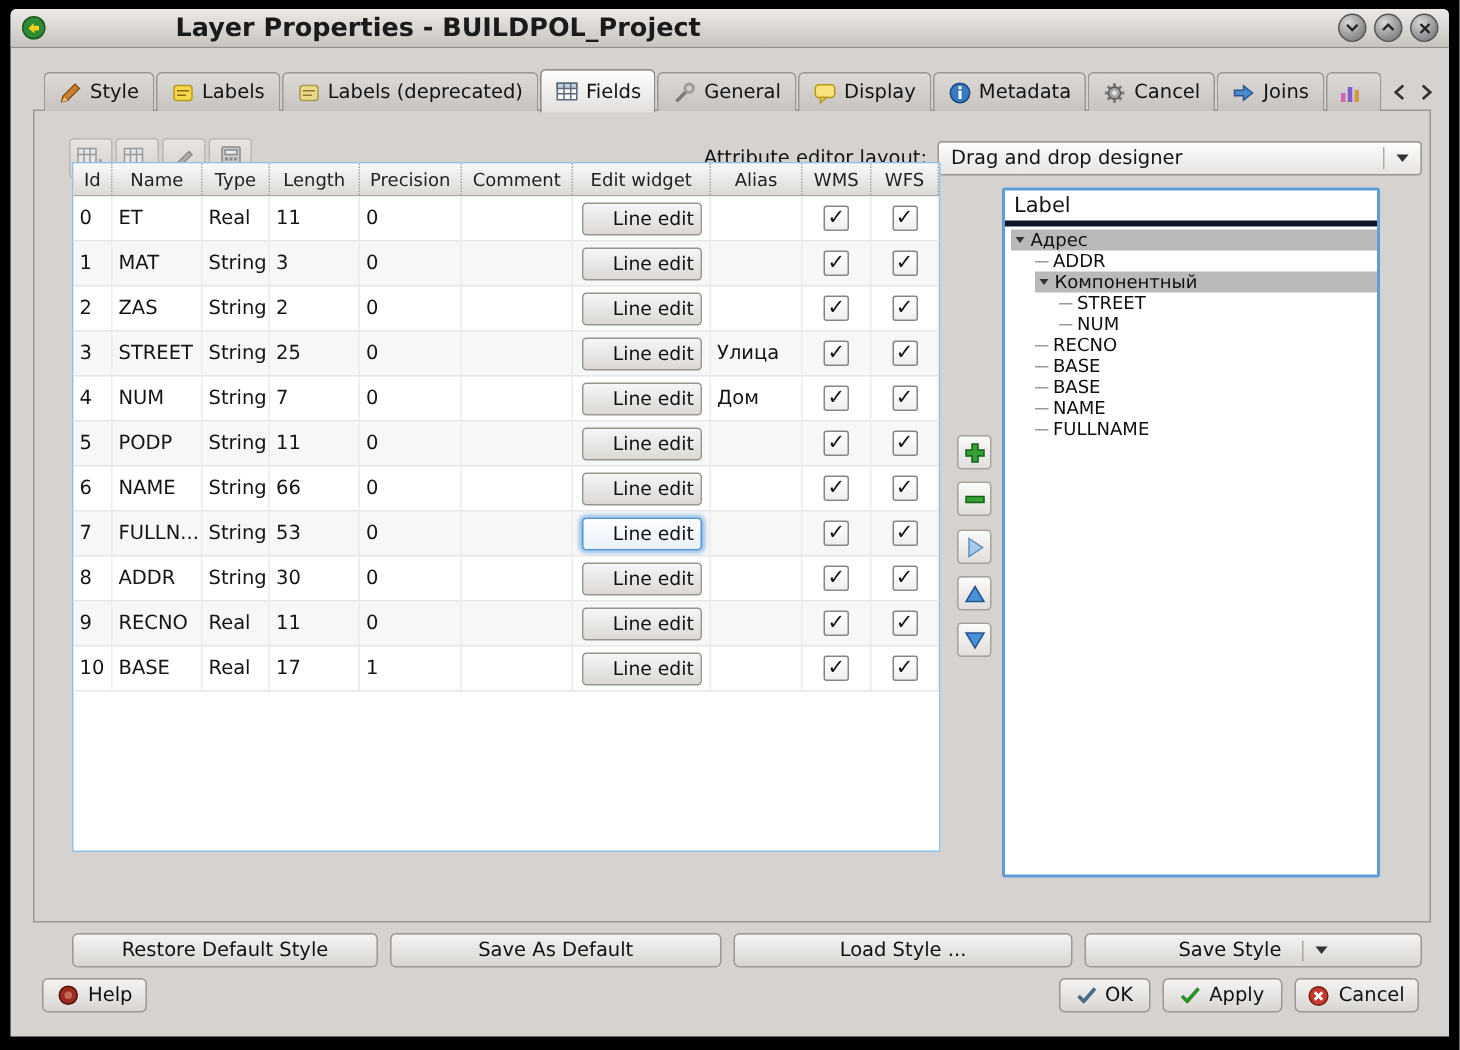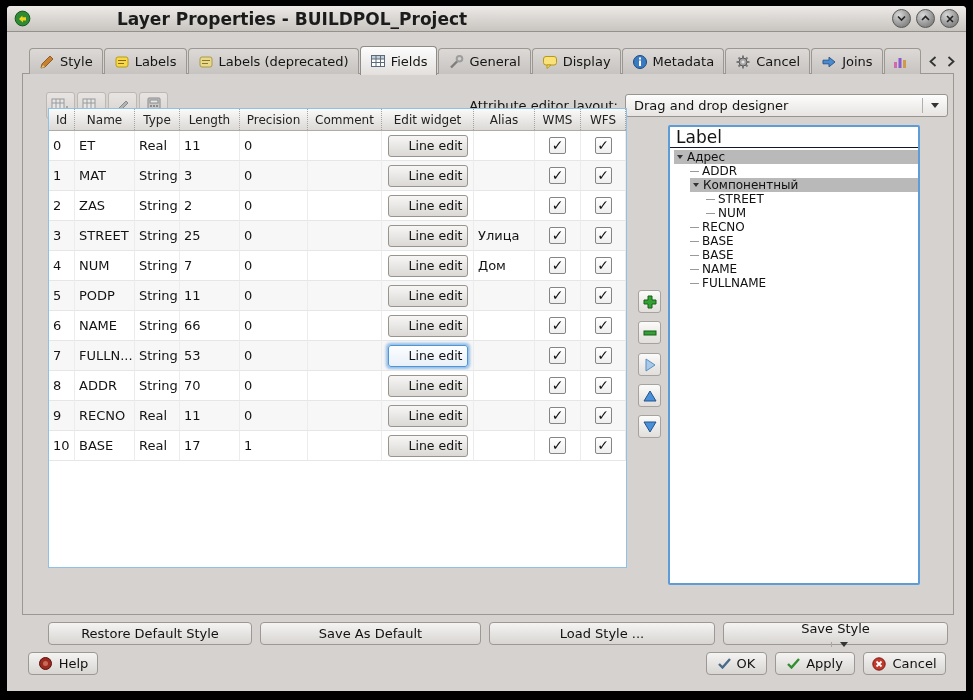--- a/index.html
+++ b/index.html
@@ -60,21 +60,21 @@
             display:flex;align-items:center;justify-content:center;box-sizing:border-box;}
   .checkbox.checked::after{content:"✓";font-size:14px;font-weight:bold;color:#111;line-height:1;margin-top:-1px;}
 
   
   .side-btn{position:absolute;left:631px;width:23px;height:23px;border:1px solid #a6a29e;border-radius:3px;
             background:linear-gradient(#fbfbfa,#e1dedb);display:flex;align-items:center;justify-content:center;box-sizing:border-box;}
 
   
   .tree-panel{position:absolute;left:661px;top:119px;width:252px;height:460px;background:#fff;
               border:2px solid #5e9cd8;border-radius:2px;box-sizing:border-box;overflow:hidden;}
-  .tree-header{height:20px;line-height:20px;padding:0 6px;font-size:17px;border-bottom:1px solid #0f172a;}
+  .tree-header{height:20px;line-height:20px;padding:0 6px;font-size:14px;border-bottom:4px solid #0f172a;}
   .tree-items{padding-top:2px;}
   .tree-row{height:14px;display:flex;align-items:center;font-size:12px;line-height:14px;color:#101010;}
   .tree-row.group{background:#b9b9b9;}
   .caret{width:0;height:0;border-left:3.5px solid transparent;border-right:3.5px solid transparent;
          border-top:4.5px solid #333;margin:0 4px 0 3px;flex:none;}
   .connector{width:9px;border-top:1px solid #999;margin-right:3px;flex:none;}
 
   
   .btn{background:linear-gradient(#f5f4f3,#d8d5d2);border:1px solid #9c9893;border-radius:4px;color:#111;
        display:flex;align-items:center;justify-content:center;gap:6px;font-size:13px;box-sizing:border-box;}
@@ -446,21 +446,21 @@
           </div>
       <div class="td c-wfs">
             <span class="checkbox checked"></span>
           </div>
     </div>
 
     <div class="trow">
       <div class="td c-id">8</div>
       <div class="td c-name">ADDR</div>
       <div class="td c-type">String</div>
-      <div class="td c-length">70</div>
+      <div class="td c-length">30</div>
       <div class="td c-precision">0</div>
       <div class="td c-comment"></div>
       <div class="td c-widget">
         <div class="lineedit-btn">Line edit</div>
       </div>
       <div class="td c-alias"></div>
       <div class="td c-wms">
             <span class="checkbox checked"></span>
           </div>
       <div class="td c-wfs">
@@ -602,21 +602,21 @@
 
   <div class="btn style-btn" style="left:41px;width:204px;">
     <span>Restore Default Style</span>
   </div>
   <div class="btn style-btn" style="left:253px;width:221px;">
     <span>Save As Default</span>
   </div>
   <div class="btn style-btn" style="left:482px;width:226px;">
     <span>Load Style ...</span>
   </div>
-  <div class="btn style-btn" style="left:716px;width:225px;flex-direction:column;">
+  <div class="btn style-btn" style="left:716px;width:225px;">
     <span>Save Style</span>
     <span class="save-style-caret">
         <span class="tri-down"></span>
       </span>
   </div>
 
   <div class="btn dlg-btn" style="left:21px;width:70px;">
     <svg width="15" height="15" viewBox="0 0 15 15">
         <circle cx="7.5" cy="7.5" r="6" fill="#9b2b20" stroke="#5a100a"></circle>
         <circle cx="7.5" cy="7.5" r="2.5" fill="#c86a5a"></circle>

